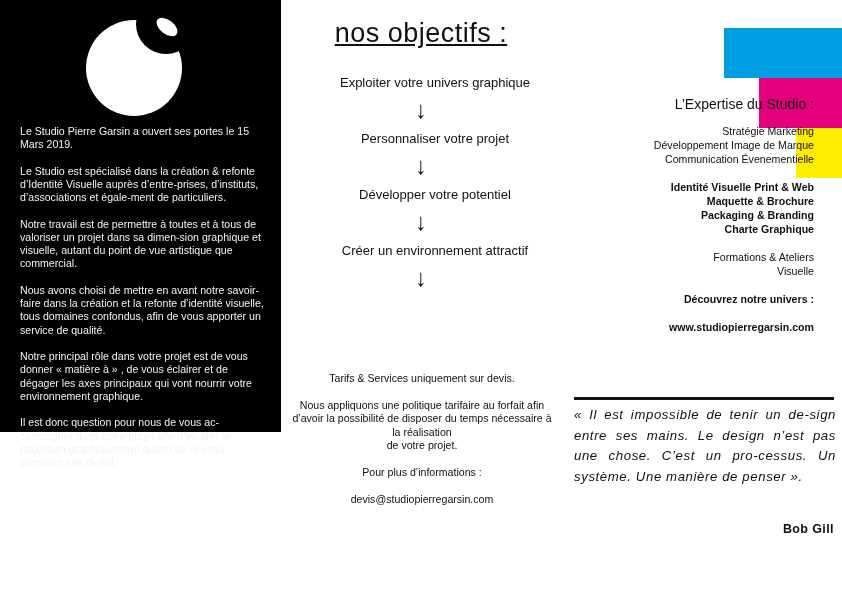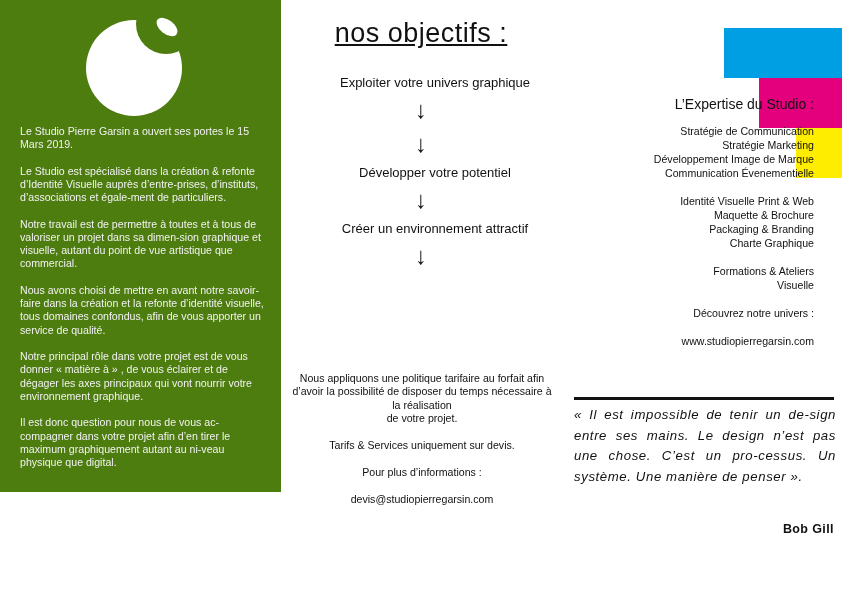--- a/index.html
+++ b/index.html
@@ -1,21 +1,21 @@
 <!DOCTYPE html>
 <html><head>
 <meta charset="utf-8">
 <style>
   * { margin: 0; padding: 0; box-sizing: border-box; }
   html, body { width: 842px; height: 595px; overflow: hidden; background: #ffffff; }
   body { position: relative; font-family: "Liberation Sans", "DejaVu Sans", sans-serif; color: #111; }
 
   .left-panel {
-    position: absolute; left: 0; top: 0; width: 281px; height: 492px;
-    background: #4d7c0f; color: #f2f2f2;
+    position: absolute; left: 0; top: 0; width: 281px; height: 432px;
+    background: #000000; color: #f2f2f2;
   }
   .logo { position: absolute; left: 80px; top: 8px; width: 110px; height: 110px; }
   .left-text { position: absolute; left: 20px; top: 125px; width: 245px; font-size: 10.6px; line-height: 13.2px; }
   .left-text p { margin-bottom: 13.4px; }
 
   .middle { position: absolute; left: 282px; top: 0; width: 278px; height: 595px; text-align: center; }
   .mid-title { position: absolute; left: 0; width: 100%; top: 18px; font-size: 27px; letter-spacing: 0.5px; text-decoration: underline; }
   .steps { position: absolute; top: 72px; left: 0; width: 100%; }
   .step { font-size: 13px; height: 22px; line-height: 22px; padding-left: 28px; }
   .arrow { font-size: 24px; height: 34px; line-height: 32px; font-weight: 300; }
@@ -23,21 +23,21 @@
   .pricing p { margin-bottom: 13.4px; }
 
   .color-block { position: absolute; }
   .blk-cyan { left: 724px; top: 28px; width: 118px; height: 50px; }
   .blk-magenta { left: 759px; top: 78px; width: 83px; height: 50px; }
   .blk-yellow { left: 796px; top: 128px; width: 46px; height: 50px; }
 
   .right { position: absolute; left: 584px; top: 96px; width: 230px; text-align: right; }
   .right-title { font-size: 14px; margin-bottom: 12px; }
   .right-group { font-size: 10.6px; line-height: 14px; margin-bottom: 14px; }
-  .right-group.bold { font-weight: normal; }
+  .right-group.bold { font-weight: bold; }
 
   .quote-rule { position: absolute; left: 574px; top: 397px; width: 260px; height: 3px; background: #111; }
   .quote { position: absolute; left: 574px; top: 405px; width: 262px; font-family: Liberation Sans, sans-serif; font-style: italic; font-size: 13.2px; line-height: 20.6px; letter-spacing: 0.6px; text-align: justify; }
   .quote-author { position: absolute; right: 8px; top: 522px; font-weight: bold; font-size: 12.5px; letter-spacing: 0.4px; }
 </style>
 </head>
 <body>
 
 <div class="left-panel">
   <svg class="logo" viewBox="0 0 110 110">
@@ -58,45 +58,45 @@
     <p>Notre principal rôle dans votre projet est de vous donner « matière à » , de vous éclairer et de dégager les axes principaux qui vont nourrir votre environnement graphique.</p>
     <p>Il est donc question pour nous de vous ac-compagner dans votre projet afin d’en tirer le maximum graphiquement autant au ni-veau physique que digital.</p>
   </div>
 </div>
 
 <div class="middle">
   <div class="mid-title">nos objectifs :</div>
   <div class="steps">
     <div class="step">Exploiter votre univers graphique</div>
     <div class="arrow">↓</div>
+    <div class="step">Personnaliser votre projet</div>
     <div class="arrow">↓</div>
     <div class="step">Développer votre potentiel</div>
     <div class="arrow">↓</div>
     <div class="step">Créer un environnement attractif</div>
     <div class="arrow">↓</div>
   </div>
   <div class="pricing">
+    <p>Tarifs &amp; Services uniquement sur devis.</p>
     <p>
       <span>Nous appliquons une politique tarifaire au forfait afin d’avoir la possibilité de disposer du temps nécessaire à la réalisation</span><br>
       <span>de votre projet.</span>
     </p>
-    <p>Tarifs &amp; Services uniquement sur devis.</p>
     <p>Pour plus d’informations :</p>
     <p>devis@studiopierregarsin.com</p>
   </div>
 </div>
 
 <div class="color-block blk-cyan" style="background: rgb(0, 158, 226);"></div>
 <div class="color-block blk-magenta" style="background: rgb(228, 0, 125);"></div>
 <div class="color-block blk-yellow" style="background: rgb(255, 237, 0);"></div>
 
 <div class="right">
   <div class="right-title">L’Expertise du Studio :</div>
   <div class="right-group">
-    <div>Stratégie de Communication</div>
     <div>Stratégie Marketing</div>
     <div>Développement Image de Marque</div>
     <div>Communication Évenementielle</div>
   </div>
   <div class="right-group bold">
     <div>Identité Visuelle Print &amp; Web</div>
     <div>Maquette &amp; Brochure</div>
     <div>Packaging &amp; Branding</div>
     <div>Charte Graphique</div>
   </div>

